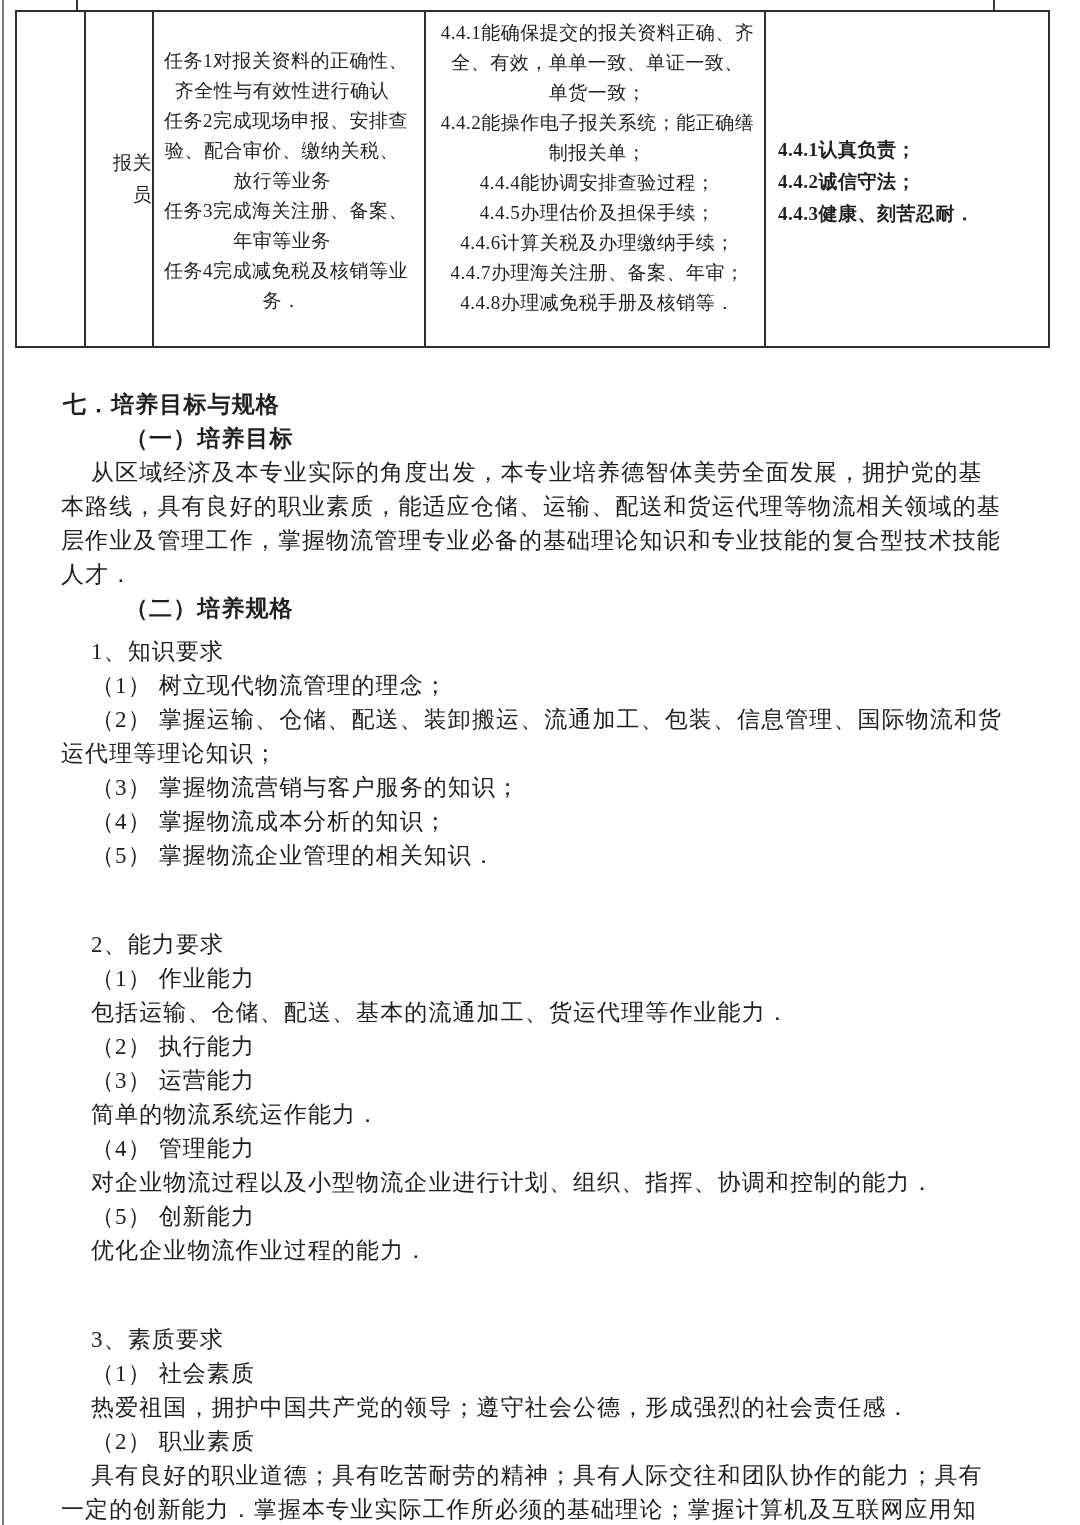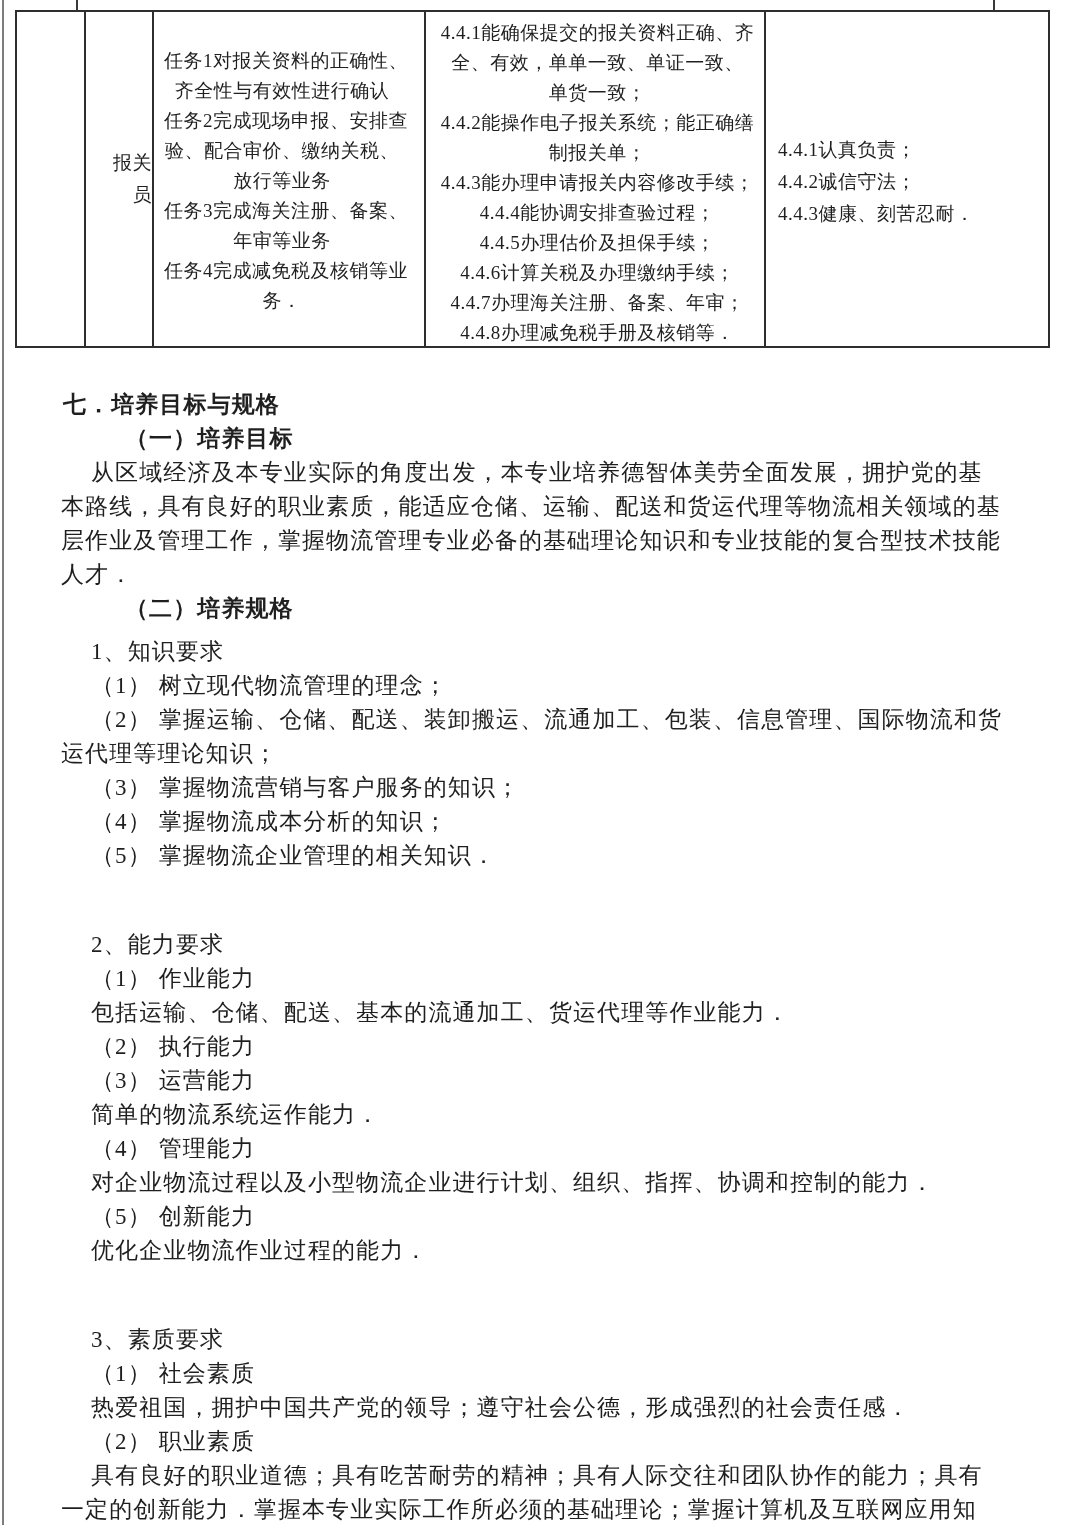--- a/index.html
+++ b/index.html
@@ -26,21 +26,21 @@
     font-size:19px;letter-spacing:0.5px;
   }
   .t-col{box-sizing:border-box;overflow:hidden;}
   .t-col + .t-col{border-left:2px solid #2e2e2e;}
   .c2{display:flex;flex-direction:column;justify-content:center;align-items:flex-end;}
   .c3{padding:34px 24px 0 10px;font-family:Liberation Serif, serif;}
   .c4{padding:6px 4px 0 9px;}
   .c5{padding:122px 4px 0 12px;}
   .t-line{height:30px;line-height:30px;white-space:nowrap;text-align:center;}
   .p-line{height:32px;line-height:32px;}
-  .q-line{height:32px;line-height:32px;white-space:nowrap;}
+  .q-line{height:32px;line-height:32px;white-space:nowrap;font-weight:bold;}
 
   
   .body-text{
     position:absolute;left:61px;top:388px;width:995px;
     font-size:23px;letter-spacing:1.1px;
   }
   .block{height:34px;line-height:34px;white-space:nowrap;}
   .block.chapter{font-weight:bold;padding-left:2px;}
   .block.sub{font-weight:bold;padding-left:64px;}
   .block.first{padding-left:30px;}
@@ -74,21 +74,20 @@
         <div class="t-line">年审等业务</div>
         <div class="t-line">任务4完成减免税及核销等业</div>
         <div class="t-line">务．</div>
       </div>
     <div class="t-col c4">
         <div class="t-line">4.4.1能确保提交的报关资料正确、齐</div>
         <div class="t-line">全、有效，单单一致、单证一致、</div>
         <div class="t-line">单货一致；</div>
         <div class="t-line">4.4.2能操作电子报关系统；能正确缮</div>
         <div class="t-line">制报关单；</div>
-        <div class="t-line">4.4.3能办理申请报关内容修改手续；</div>
         <div class="t-line">4.4.4能协调安排查验过程；</div>
         <div class="t-line">4.4.5办理估价及担保手续；</div>
         <div class="t-line">4.4.6计算关税及办理缴纳手续；</div>
         <div class="t-line">4.4.7办理海关注册、备案、年审；</div>
         <div class="t-line">4.4.8办理减免税手册及核销等．</div>
       </div>
     <div class="t-col c5">
         <div class="q-line">4.4.1认真负责；</div>
         <div class="q-line">4.4.2诚信守法；</div>
         <div class="q-line">4.4.3健康、刻苦忍耐．</div>

